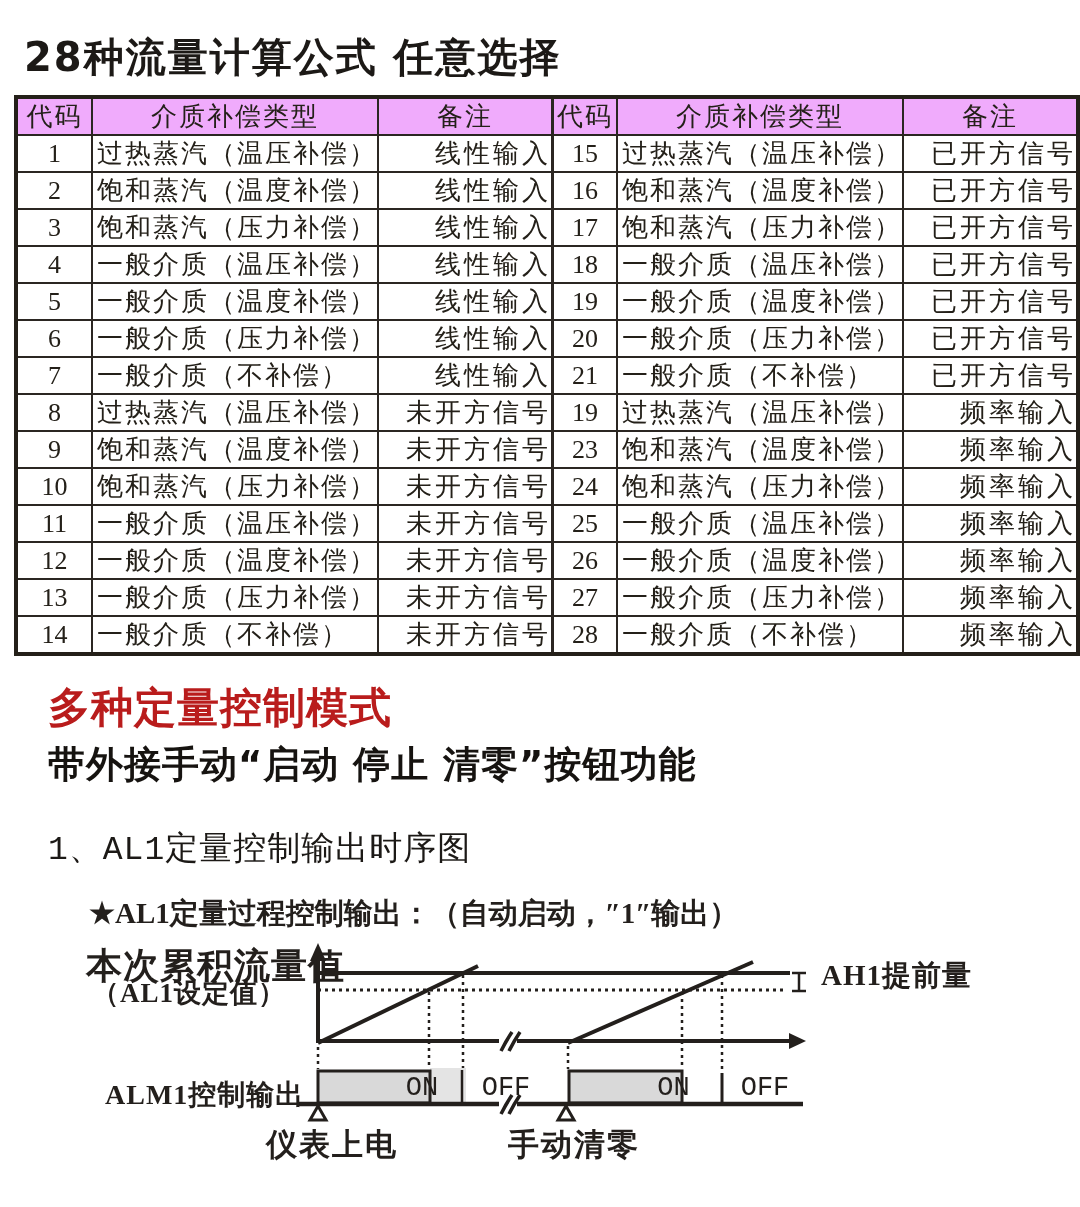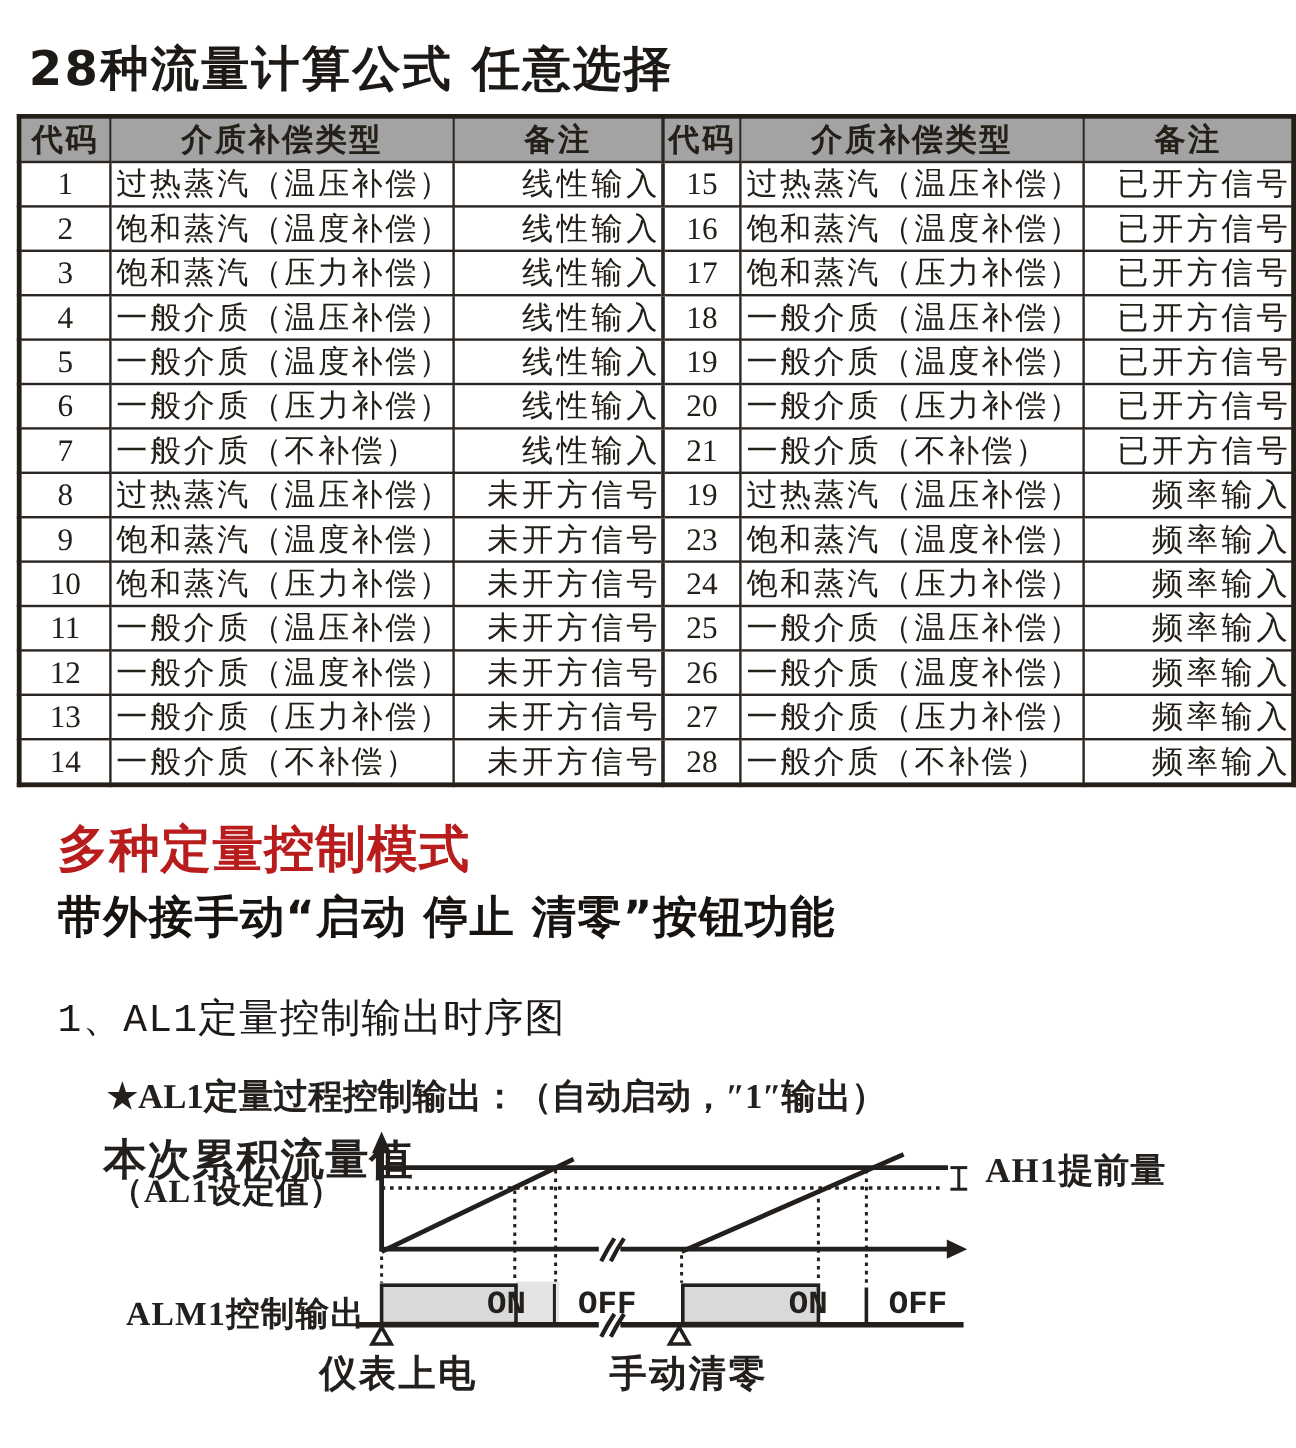--- a/index.html
+++ b/index.html
@@ -9,41 +9,41 @@
 
   
   .main-title{left:24px;top:30px;font-size:40px;font-weight:600;letter-spacing:2px;
               font-family:"DejaVu Sans",sans-serif;color:#1c1916;}
 
   
   .media-table{left:14px;top:95px;}
   table{border-collapse:collapse;table-layout:fixed;border:4px solid #242019;}
   th,td{border:2px solid #2b2622;height:30px;padding:0;overflow:hidden;white-space:nowrap;
         font-family:"Liberation Serif","DejaVu Serif",serif;font-size:26px;color:#242019;}
-  th{background:#a3a3a3;font-weight:bold;text-align:center;letter-spacing:2px;}
+  th{background:#f0abfc;font-weight:normal;text-align:center;letter-spacing:2px;}
   td.col-code{text-align:center;letter-spacing:0;}
   td.col-type{text-align:left;padding-left:4px;letter-spacing:2px;}
   td.col-note{text-align:right;padding-left:27px;letter-spacing:3px;}
   td.sep,th.sep{border-left:3px solid #2b2622;}
 
   
   .sec-heading{left:48px;top:680px;font-size:42px;font-weight:700;letter-spacing:1px;color:#b91c1c;}
   .sec-sub{left:48px;top:740px;font-size:37px;font-weight:600;letter-spacing:1px;color:#161310;}
   .sec-item{left:48px;top:826px;font-size:33px;font-weight:500;letter-spacing:1px;color:#1c1916;font-family:Liberation Mono, monospace;}
 
   
   .dg{font-family:"Liberation Serif","DejaVu Serif",serif;font-weight:bold;color:#231f1c;}
   .dg-title{left:57px;top:894px;font-size:29px;letter-spacing:0px;margin-left:32px;}
   .dg-ylab1{left:86px;top:942px;font-size:36px;letter-spacing:1px;}
   .dg-ylab2{left:92px;top:975px;font-size:27px;letter-spacing:1px;}
   .dg-ah1{left:821px;top:956px;font-size:29px;letter-spacing:1px;}
   .dg-alm1{left:105px;top:1076px;font-size:28px;letter-spacing:1px;}
   .dg-ev1{left:266px;top:1124px;font-size:31px;letter-spacing:2px;}
   .dg-ev2{left:508px;top:1124px;font-size:31px;letter-spacing:2px;}
-  .pulse-label{font-family:"Liberation Mono","DejaVu Sans Mono",monospace;font-weight:bold;
+  .pulse-label{font-family:"Liberation Mono","DejaVu Sans Mono",monospace;font-weight:normal;
                font-size:27px;color:#231f1c;text-align:center;line-height:30px;padding-left:48px;}
   .on1{left:318px;top:1073px;width:112px;}
   .off1{left:429px;top:1073px;width:58px;}
   .on2{left:569px;top:1073px;width:113px;}
   .off2{left:688px;top:1073px;width:58px;}
 
   svg.diagram-art{left:0;top:0;width:1080px;height:1207px;pointer-events:none;}
 </style>
 </head>
 <body>

